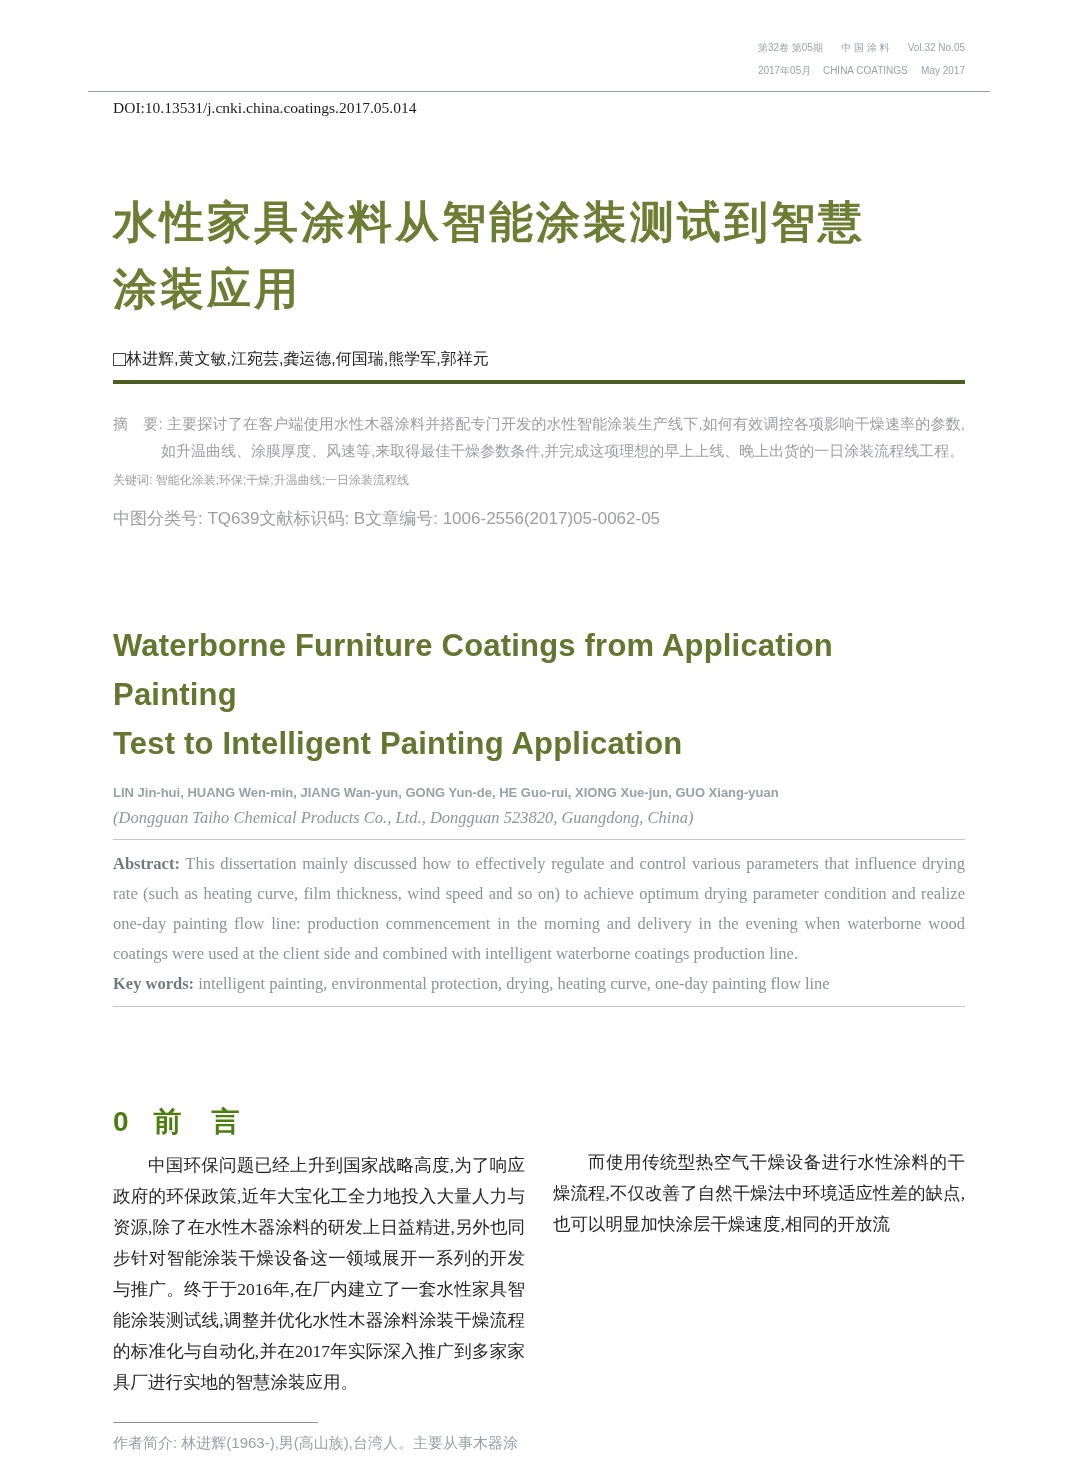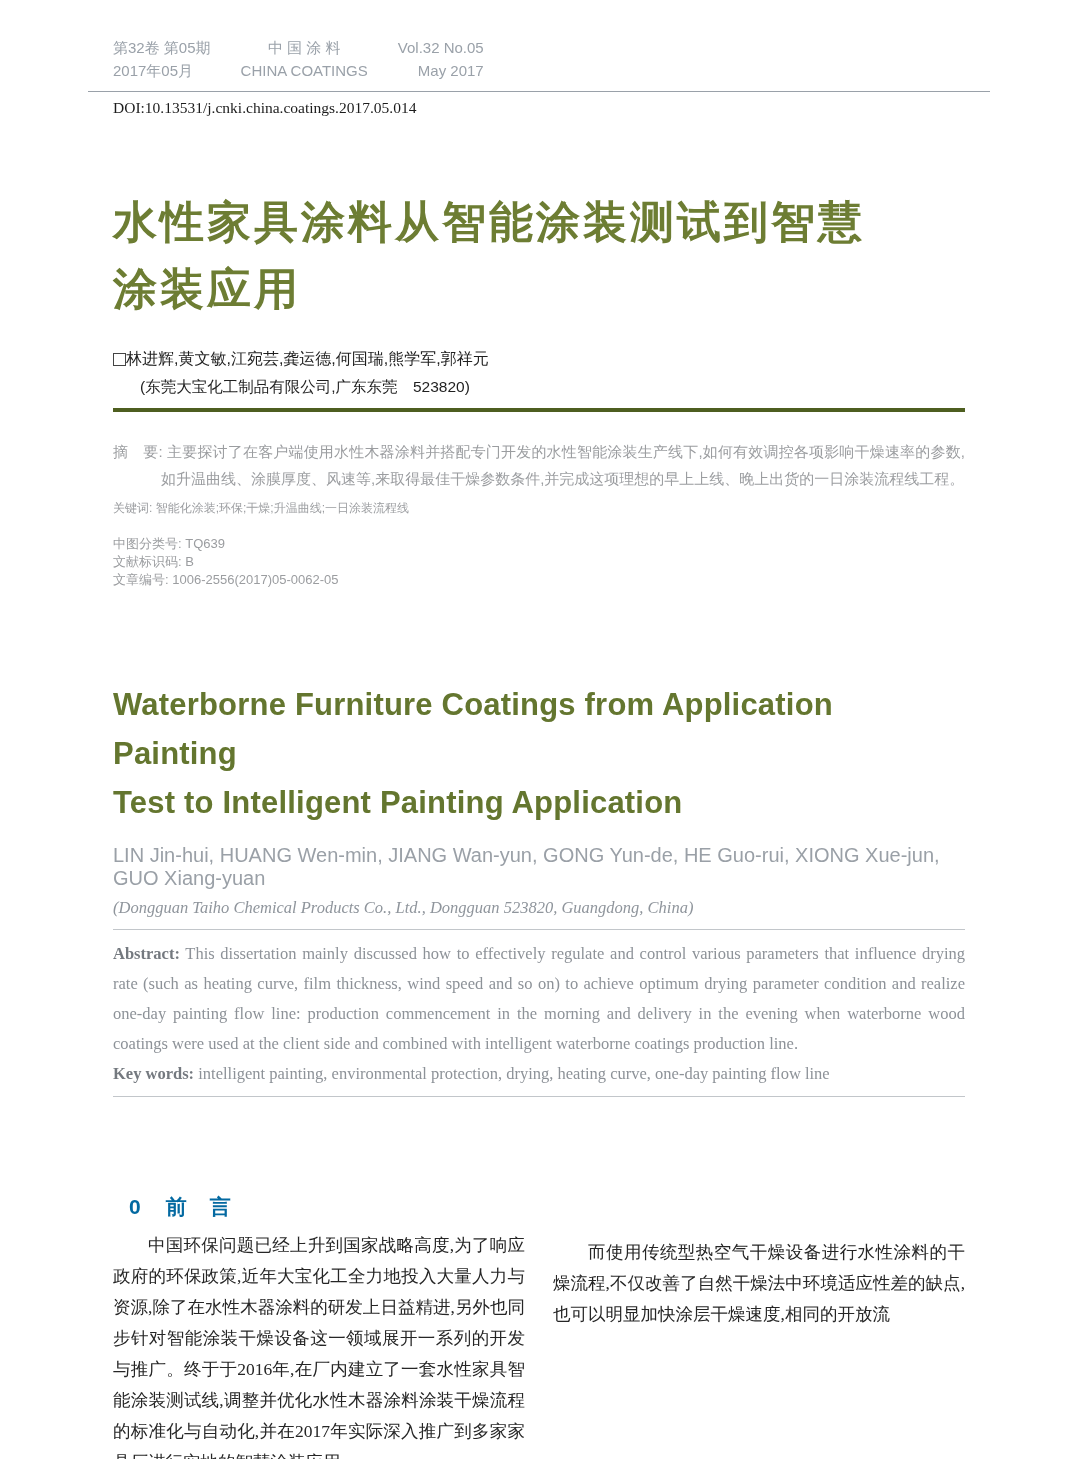--- a/index.html
+++ b/index.html
@@ -4,53 +4,53 @@
 <style>
   * { margin:0; padding:0; box-sizing:border-box; }
   html,body { background:#ffffff; }
   body { font-family:"Liberation Sans", sans-serif; }
   .page {
     position:relative; width:1075px; height:1459px; margin:0 auto;
     background:#ffffff; padding:36px 110px 0 113px; overflow:hidden;
   }
 
   
-  .hdr-row { display:flex; justify-content:flex-start; color:#9aa1a9; font-size:15px; line-height:23px;gap:30px; }
+  .hdr-row { display:flex; justify-content:flex-end; color:#9aa1a9; font-size:10px; line-height:23px; }
   .hdr-left, .hdr-right, .hdr-center { white-space:nowrap; }
   .hdr-center { text-align:center; }
   .hdr-right { text-align:right; }
   .hdr-rule { border-top:1px solid #9aa1a9; margin:9px -25px 0 -25px; }
   .doi { margin-top:7px; font-family:"Liberation Serif", serif; color:#1c1c1c; font-size:15.5px; }
 
   
   .cn-title { margin-top:72px; color:#6d7d33; font-size:44px; font-weight:800; line-height:1.52; letter-spacing:3px; font-family:"Liberation Sans", sans-serif; }
   .authors-row { margin-top:26px; display:flex; align-items:center; color:#1f1f1f; font-size:16px; }
   .author-sq { width:13px; height:13px; border:1.5px solid #444; flex:0 0 auto; }
   .affil-cn { margin-top:7px; padding-left:27px; color:#1f1f1f; font-size:15.5px; }
   .olive-rule { margin-top:10px; height:4px; background:#4e5e20; }
 
   .abstract-cn { margin-top:26px; color:#9b9da0; font-size:15px; line-height:27px; text-align:justify; padding-left:48px; text-indent:-48px; }
   .abstract-cn .lbl { color:#9b9da0; }
   .kw-cn { margin-top:3px; color:#9b9da0; font-size:12px; line-height:27px; }
-  .meta-row { margin-top:13px; display:flex; justify-content:space-between; color:#9b9da0; font-size:13px; padding-right:30px;flex-direction:column; }
+  .meta-row { margin-top:13px; display:flex; justify-content:flex-start; color:#9b9da0; font-size:17px; padding-right:30px; }
 
   
   .en-title { margin-top:92px; color:#64762f; font-size:31px; font-weight:bold; line-height:1.58; letter-spacing:0.2px; }
-  .authors-en { margin-top:16px; color:#9aa0a7; font-size:20px; }
+  .authors-en { margin-top:16px; color:#9aa0a7; font-size:13px;font-weight:bold; }
   .affil-en { margin-top:8px; font-family:"Liberation Serif", serif; font-style:italic; color:#8f959c; font-size:16.5px; }
   .rule-thin { border-top:1px solid #c2c6ca; margin-top:11px; }
   .abstract-en { margin-top:9px; font-family:"Liberation Serif", serif; color:#8d9298; font-size:16.5px; line-height:30px; text-align:justify; }
   .abstract-en b, .kw-en b { color:#74797f; }
   .kw-en { font-family:"Liberation Serif", serif; color:#8d9298; font-size:16.5px; line-height:30px; }
   .rule-thin2 { border-top:1px solid #c2c6ca; margin-top:7px; }
 
   
   .columns { margin-top:96px; display:flex; gap:28px; }
   .col { width:412px; flex:0 0 auto; }
-  .sec-head { color:#0369a1; font-size:21px; font-weight:bold; letter-spacing:1px;margin-left:16px; }
+  .sec-head { color:#4d7c0f; font-size:28px; font-weight:bold; letter-spacing:1px; }
   .sec-head .sec-num { margin-right:24px; }
   .body-para { margin-top:9px; color:#262626; font-size:17.5px; line-height:31px; text-align:justify; text-indent:2em; font-family:"Liberation Serif", serif; }
   .col-right .body-para:first-child { margin-top:44px; }
 
   .footnote { margin-top:24px; color:#9aa0a7; font-size:15px; line-height:28px; }
   .fn-rule { width:205px; border-top:1px solid #8d9298; margin-bottom:6px; }
 </style>
 </head>
 <body>
 
@@ -77,21 +77,20 @@
 
   <section>
     <h1 class="cn-title">
       <span style="display:block">水性家具涂料从智能涂装测试到智慧</span>
       <span style="display:block">涂装应用</span>
     </h1>
     <div class="authors-row">
       <span class="author-sq"></span>
       <span>林进辉,黄文敏,江宛芸,龚运德,何国瑞,熊学军,郭祥元</span>
     </div>
-    <div class="affil-cn">(东莞大宝化工制品有限公司,广东东莞　523820)</div>
     <div class="olive-rule"></div>
 
     <p class="abstract-cn"><span class="lbl">摘　要: </span><span>主要探讨了在客户端使用水性木器涂料并搭配专门开发的水性智能涂装生产线下,如何有效调控各项影响干燥速率的参数,如升温曲线、涂膜厚度、风速等,来取得最佳干燥参数条件,并完成这项理想的早上上线、晚上出货的一日涂装流程线工程。</span></p>
     <div class="kw-cn">关键词: 智能化涂装;环保;干燥;升温曲线;一日涂装流程线</div>
     <div class="meta-row">
       <span>中图分类号: TQ639</span>
       <span>文献标识码: B</span>
       <span>文章编号: 1006-2556(2017)05-0062-05</span>
     </div>
   </section>

